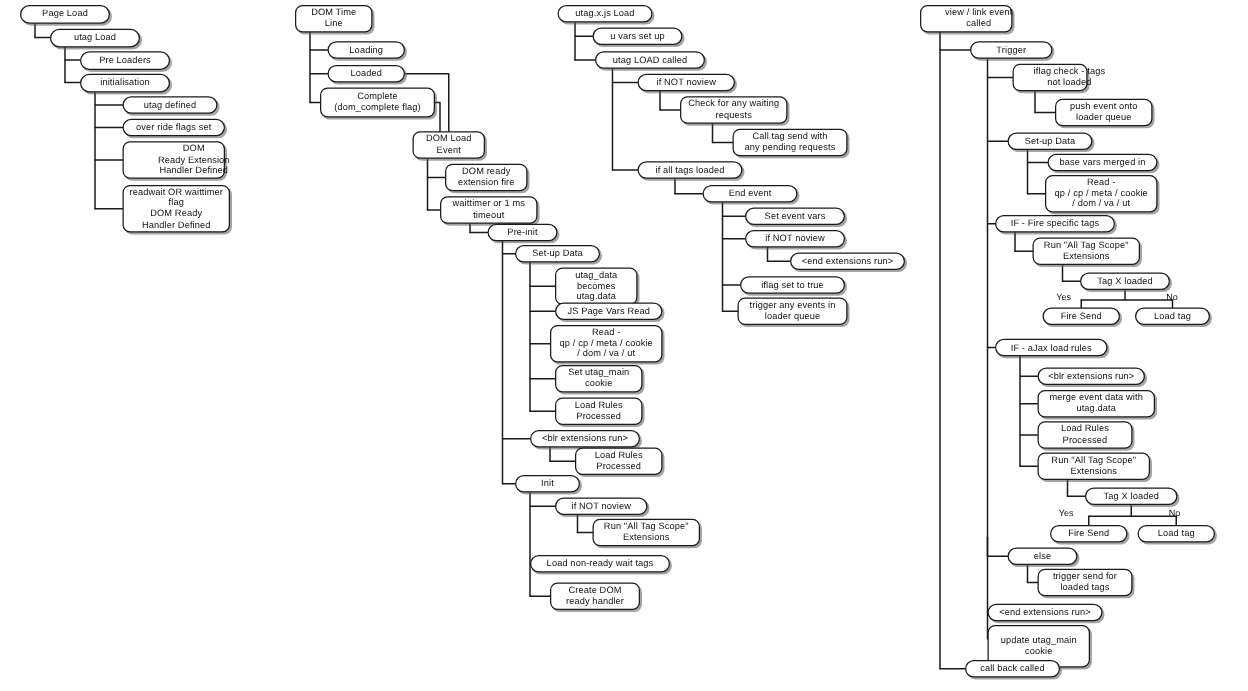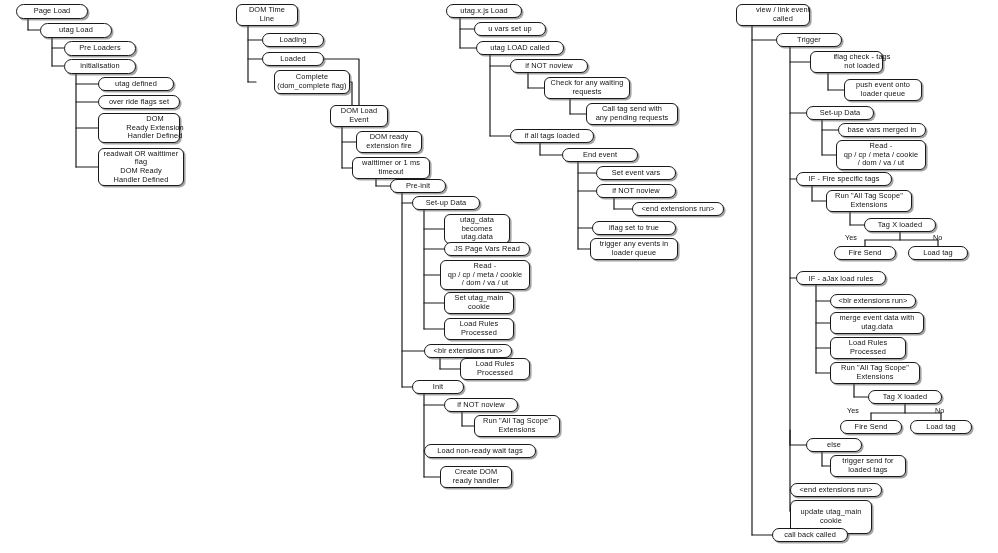--- a/index.html
+++ b/index.html
@@ -145,21 +145,21 @@
 Ready Extension
 Handler Defined</span></div>
     <div class="node rounded" style="left: 98px; top: 148px; width: 86px; height: 38px;"><span>readwait OR waittimer
 flag
 DOM Ready
 Handler Defined</span></div>
     <div class="node rounded" style="left: 236px; top: 4px; width: 62px; height: 22px;"><span>DOM Time
 Line</span></div>
     <div class="node stadium" style="left: 262px; top: 33px; width: 62px; height: 14px;"><span>Loading</span></div>
     <div class="node stadium" style="left: 262px; top: 52px; width: 62px; height: 14px;"><span>Loaded</span></div>
-    <div class="node rounded" style="left: 274px; top: 70px; width: 76px; height: 24px;"><span>Complete
+    <div class="node rounded" style="left: 256px; top: 70px; width: 92px; height: 24px;"><span>Complete
 (dom_complete flag)</span></div>
     <div class="node rounded" style="left: 330px; top: 105px; width: 58px; height: 22px;"><span>DOM Load
 Event</span></div>
     <div class="node rounded" style="left: 356px; top: 131px; width: 66px; height: 22px;"><span>DOM ready
 extension fire</span></div>
     <div class="node rounded" style="left: 352px; top: 157px; width: 78px; height: 22px;"><span>waittimer or 1 ms
 timeout</span></div>
     <div class="node stadium" style="left: 390px; top: 179px; width: 56px; height: 14px;"><span>Pre-init</span></div>
     <div class="node stadium" style="left: 412px; top: 196px; width: 68px; height: 14px;"><span>Set-up Data</span></div>
     <div class="node rounded" style="left: 444px; top: 214px; width: 66px; height: 30px;"><span>utag_data
@@ -195,21 +195,21 @@
     <div class="node stadium" style="left: 562px; top: 148px; width: 76px; height: 14px;"><span>End event</span></div>
     <div class="node stadium" style="left: 596px; top: 166px; width: 80px; height: 14px;"><span>Set event vars</span></div>
     <div class="node stadium" style="left: 596px; top: 184px; width: 80px; height: 14px;"><span>if NOT noview</span></div>
     <div class="node stadium" style="left: 632px; top: 202px; width: 92px; height: 14px;"><span>&lt;end extensions run&gt;</span></div>
     <div class="node stadium" style="left: 592px; top: 221px; width: 84px; height: 14px;"><span>iflag set to true</span></div>
     <div class="node rounded" style="left: 590px; top: 238px; width: 88px; height: 22px;"><span>trigger any events in
 loader queue</span></div>
     <div class="node rounded" style="left: 736px; top: 4px; width: 74px; height: 22px; padding-left: 20px;"><span>view / link event
 called</span></div>
     <div class="node stadium" style="left: 776px; top: 33px; width: 66px; height: 14px;"><span>Trigger</span></div>
-    <div class="node rounded" style="left: 810px; top: 51px; width: 73px; height: 22px; padding-left: 31px;"><span>iflag check - tags
+    <div class="node rounded" style="left: 810px; top: 51px; width: 60px; height: 22px; padding-left: 31px;"><span>iflag check - tags
 not loaded</span></div>
     <div class="node rounded" style="left: 844px; top: 79px; width: 78px; height: 22px;"><span>push event onto
 loader queue</span></div>
     <div class="node stadium" style="left: 806px; top: 106px; width: 68px; height: 14px;"><span>Set-up Data</span></div>
     <div class="node stadium" style="left: 838px; top: 123px; width: 88px; height: 14px;"><span>base vars merged in</span></div>
     <div class="node rounded" style="left: 836px; top: 140px; width: 90px; height: 30px;"><span>Read -
 qp / cp / meta / cookie
 / dom / va / ut</span></div>
     <div class="node stadium" style="left: 796px; top: 172px; width: 96px; height: 14px;"><span>IF - Fire specific tags</span></div>
     <div class="node rounded" style="left: 826px; top: 190px; width: 86px; height: 22px;"><span>Run "All Tag Scope"

